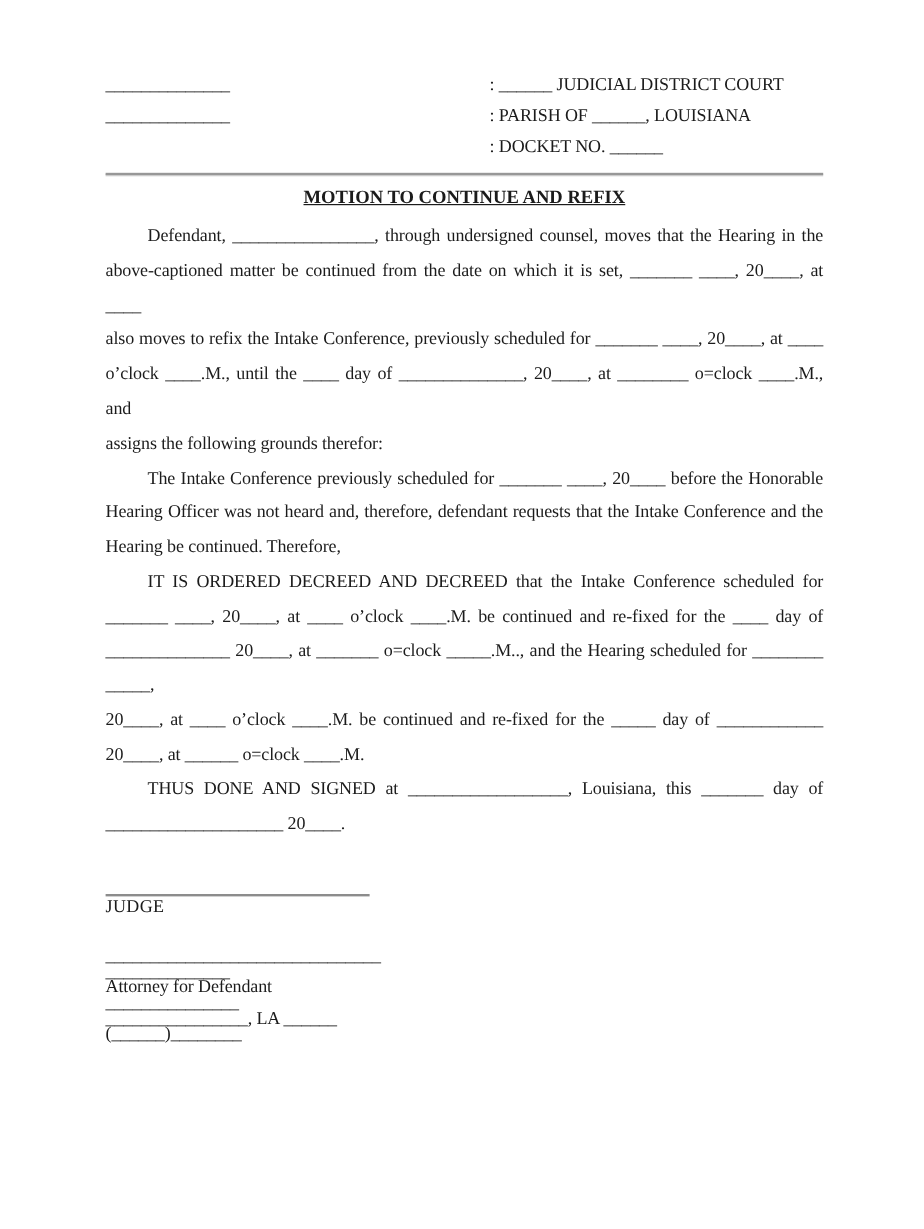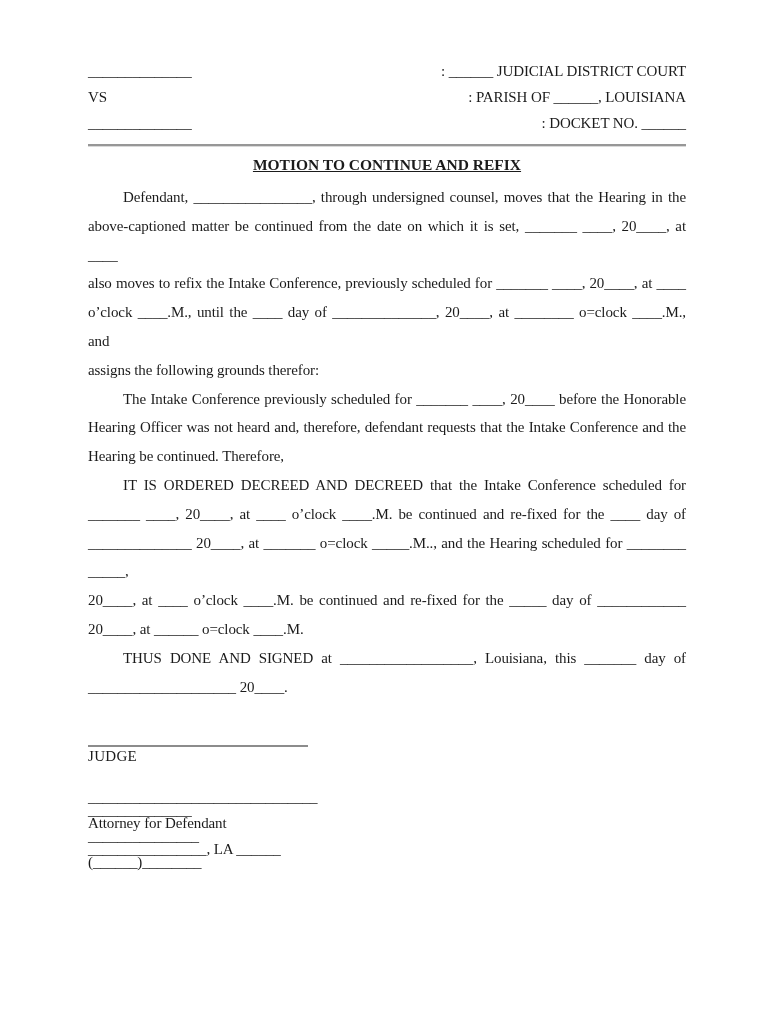--- a/index.html
+++ b/index.html
@@ -21,21 +21,21 @@
     left: 88px;
     top: 58px;
     width: 598px;
   }
   
   .caption {
     display: flex;
     width: 100%;
   }
   .caption-left  { width: 320px; }
-  .caption-right { flex: 1; text-align: right; }
+  .caption-right { flex: 1; }
   .cap-line {
     font-size: 15px;
     line-height: 26px;
     letter-spacing: -0.1px;
     white-space: nowrap;
   }
   
   .rule {
     margin-top: 8px;
     height: 0;
@@ -93,21 +93,20 @@
 </style>
 </head>
 <body>
 
 <div class="page">
   <div class="content">
 
     <div class="caption">
       <div class="caption-left">
         <div class="cap-line">______________</div>
-        <div class="cap-line">VS</div>
         <div class="cap-line">______________</div>
       </div>
       <div class="caption-right">
         <div class="cap-line">: ______ JUDICIAL DISTRICT COURT</div>
         <div class="cap-line">: PARISH OF ______, LOUISIANA</div>
         <div class="cap-line">: DOCKET NO. ______</div>
       </div>
     </div>
 
     <div class="rule"></div>

